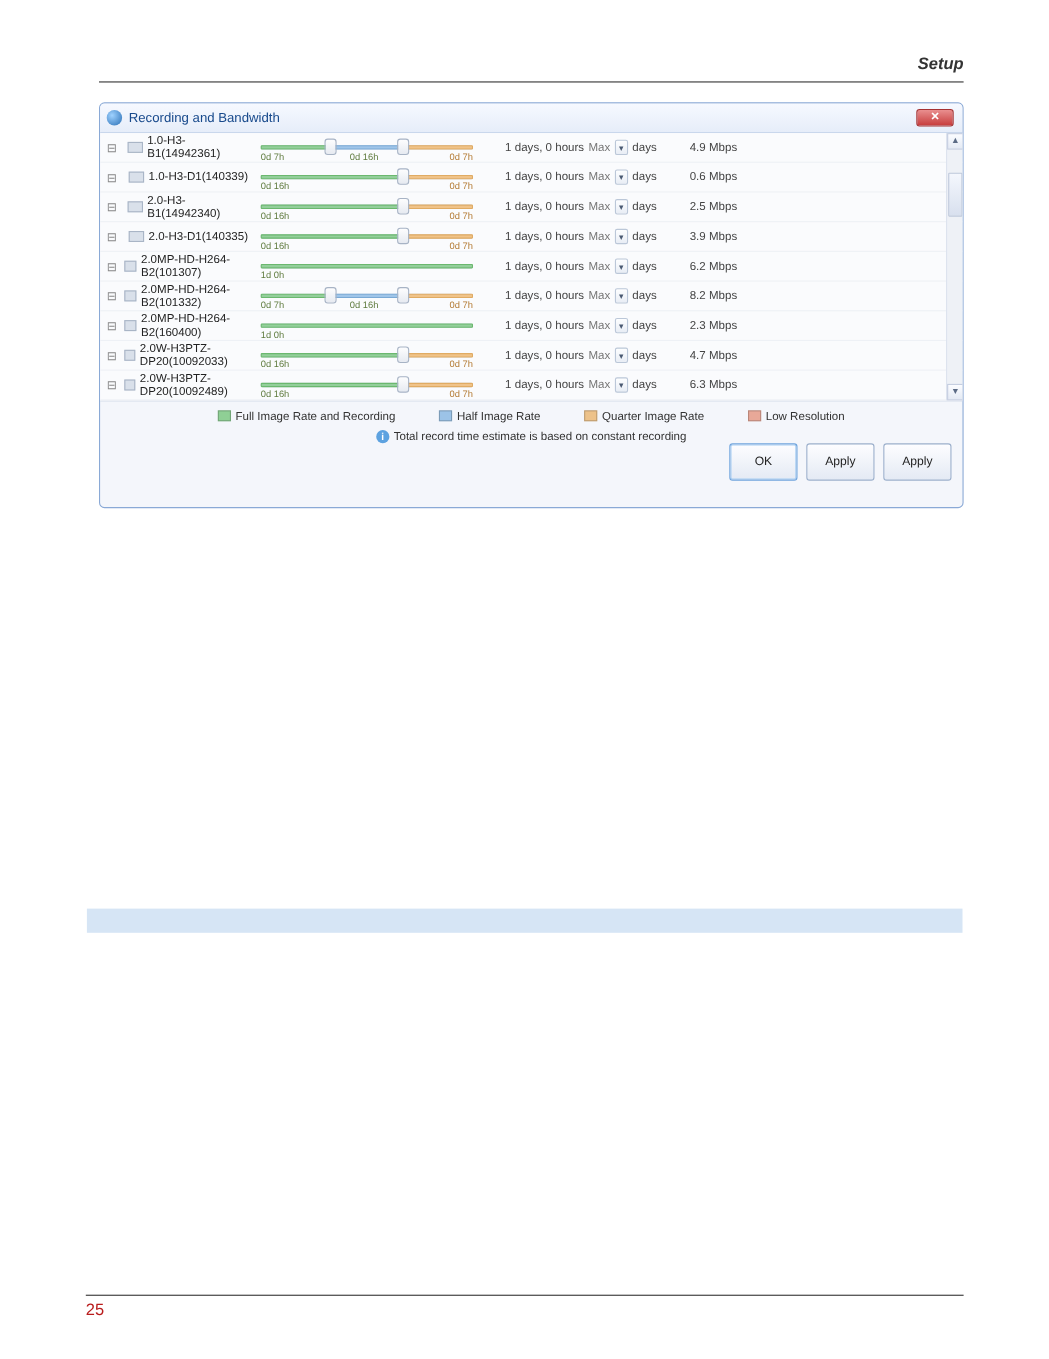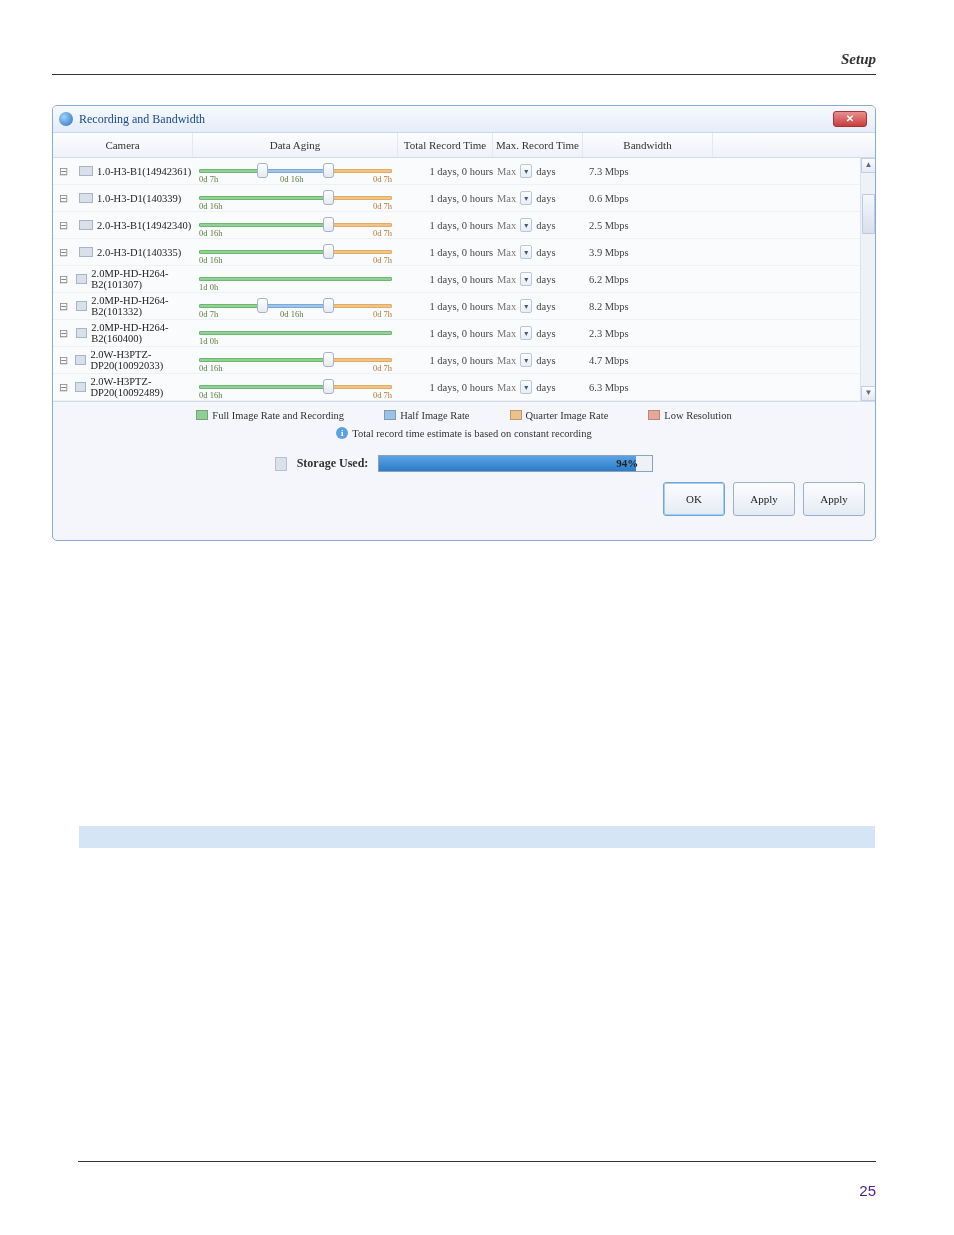--- a/index.html
+++ b/index.html
@@ -1,21 +1,21 @@
 <!DOCTYPE html>
 <html><head>
   <meta charset="utf-8">
   <style>
     * { box-sizing: border-box; margin: 0; padding: 0; }
     body { font-family: "Segoe UI", Tahoma, sans-serif; background: #fff; width: 954px; height: 1235px; position: relative; }
-    .page { padding: 50px 78px 0 52px; font-family: Liberation Serif, serif; }
+    .page { padding: 50px 78px 0 90px; }
     .topbar { border-bottom: 1px solid #333; padding-bottom: 6px; text-align: right; }
     .topbar span { font-style: italic; font-weight: 600; font-size: 15px; color: #333; }
 
-    .dialog { margin-top: 30px; border: 1px solid #8aa9d6; border-radius: 5px; background: #f4f6fb; overflow: hidden; font-size: 11px; position: relative; }
+    .dialog { margin-top: 18px; border: 1px solid #8aa9d6; border-radius: 5px; background: #f4f6fb; overflow: hidden; font-size: 11px; position: relative; }
     .titlebar { display: flex; align-items: center; justify-content: space-between; padding: 5px 8px 5px 6px;
                 background: linear-gradient(#f6f9ff, #e6edf9); border-bottom: 1px solid #c9d7ec; }
     .titlebar-left { display: flex; align-items: center; gap: 6px; }
     .app-icon { width: 14px; height: 14px; border-radius: 50%; background: radial-gradient(circle at 35% 35%, #9fd2ff, #2a6fb5); }
     .titlebar-title { color: #184a8c; font-size: 12px; }
     .close-btn { width: 34px; height: 16px; border-radius: 3px; background: linear-gradient(#e98f8f,#c73d3d); border:1px solid #a63232;
                  color:#fff; font-size:10px; text-align:center; line-height:13px; font-weight:bold; }
 
     .grid-head { display:flex; align-items:center; border-bottom:1px solid #d4dce9; background:linear-gradient(#fdfdff,#eef1f8); font-size:11px; color:#333; }
     .grid-head > div { padding:6px 0; text-align:center; border-right:1px solid #e4e8f1; }
@@ -62,48 +62,41 @@
     .storage-row { display:flex; justify-content:center; align-items:center; gap:10px; margin:16px 0 10px; font-size:12px; font-weight:600; color:#333; }
     .disk-icon { width:12px; height:14px; background:#dbe1eb; border:1px solid #b6c0cf; }
     .bar { width:275px; height:17px; border:1px solid #8aa0bd; background:#eef1f7; position:relative; }
     .bar-fill { position:absolute; top:0; left:0; bottom:0; background:linear-gradient(#5aa3e6,#2d7cc7); }
     .bar-text { position:absolute; right:14px; top:1px; font-size:11px; font-weight:bold; color:#222; }
 
     .buttons { display:flex; justify-content:flex-end; gap:8px; padding:0 10px 10px; }
     .btn { min-width:62px; height:34px; border:1px solid #9cb0cc; background:linear-gradient(#fdfdff,#e4eaf4); border-radius:3px; font-size:11px; color:#222; display:flex; align-items:center; justify-content:center; }
     .btn.ok { border-color:#6fa4dd; box-shadow:0 0 0 1px #a7cdf2 inset; }
 
-    .footer { position:absolute; left:78px; right:78px; bottom:36px; border-top:1px solid #333; text-align:right; padding-top:20px; font-size:15px; color:#4c1d95; }
+    .footer { position:absolute; left:78px; right:78px; bottom:36px; border-top:1px solid #333; text-align:left; padding-top:4px; font-size:15px; color:#b91c1c; }
 
     .proc-band { position:absolute; left:79px; right:79px; top:826px; height:22px; background:#d6e5f5; }
   </style>
 </head>
 <body>
 
 <div class="page">
   <div class="topbar">
     <span>Setup</span>
   </div>
 
   <div class="dialog">
     <div class="titlebar">
       <div class="titlebar-left">
         <div class="app-icon"></div>
         <div class="titlebar-title">Recording and Bandwidth</div>
       </div>
       <div class="close-btn">✕</div>
     </div>
 
-    <div class="grid-head">
-      <div class="col-cam">Camera</div>
-      <div class="col-aging">Data Aging</div>
-      <div class="col-total">Total Record Time</div>
-      <div class="col-max">Max. Record Time</div>
-      <div class="col-bw">Bandwidth</div>
-    </div>
 
     <div class="rows" id="rows-host">
       <div class="scroll-track">
         <div class="scroll-arrow">▲</div>
         <div class="scroll-thumb"></div>
         <div class="scroll-arrow" style="position:absolute;bottom:0;">▼</div>
       </div>
     <div class="row">
           <div class="col-cam">
             <span class="tree">⊟</span>
@@ -122,21 +115,21 @@
               <div class="lbl" style="left:42%">0d 16h</div>
               <div class="lbl o" style="right:0">0d 7h</div>
             </div>
           </div>
           <div class="col-total">1 days, 0 hours</div>
           <div class="col-max">
             <span class="maxval">Max</span>
             <span class="chev">▾</span>
             <span>days</span>
           </div>
-          <div class="col-bw">7.3 Mbps</div>
+          <div class="col-bw">4.9 Mbps</div>
         </div>
         <div class="row">
           <div class="col-cam">
             <span class="tree">⊟</span>
             <span class="cam-icon"></span>
             <span>1.0-H3-D1(140339)</span>
           </div>
           <div class="col-aging">
             <div class="aging-wrap">
               <div class="track"></div>
@@ -326,28 +319,20 @@
       <div class="legend-row">
         <span><span class="sw g"></span><span>Full Image Rate and Recording</span></span>
         <span><span class="sw b"></span><span>Half Image Rate</span></span>
         <span><span class="sw o"></span><span>Quarter Image Rate</span></span>
         <span><span class="sw r"></span><span>Low Resolution</span></span>
       </div>
       <div class="info-row">
         <span class="info-icon">i</span>
         <span>Total record time estimate is based on constant recording</span>
       </div>
-      <div class="storage-row">
-        <span class="disk-icon"></span>
-        <span>Storage Used:</span>
-        <span class="bar">
-          <span class="bar-fill" id="bar-fill" style="width: 94%;"></span>
-          <span class="bar-text">94%</span>
-        </span>
-      </div>
       <div class="buttons">
         <div class="btn ok">OK</div>
         <div class="btn">Apply</div>
         <div class="btn">Apply</div>
       </div>
     </div>
   </div>
 </div>
 
 <div class="proc-band"></div>

